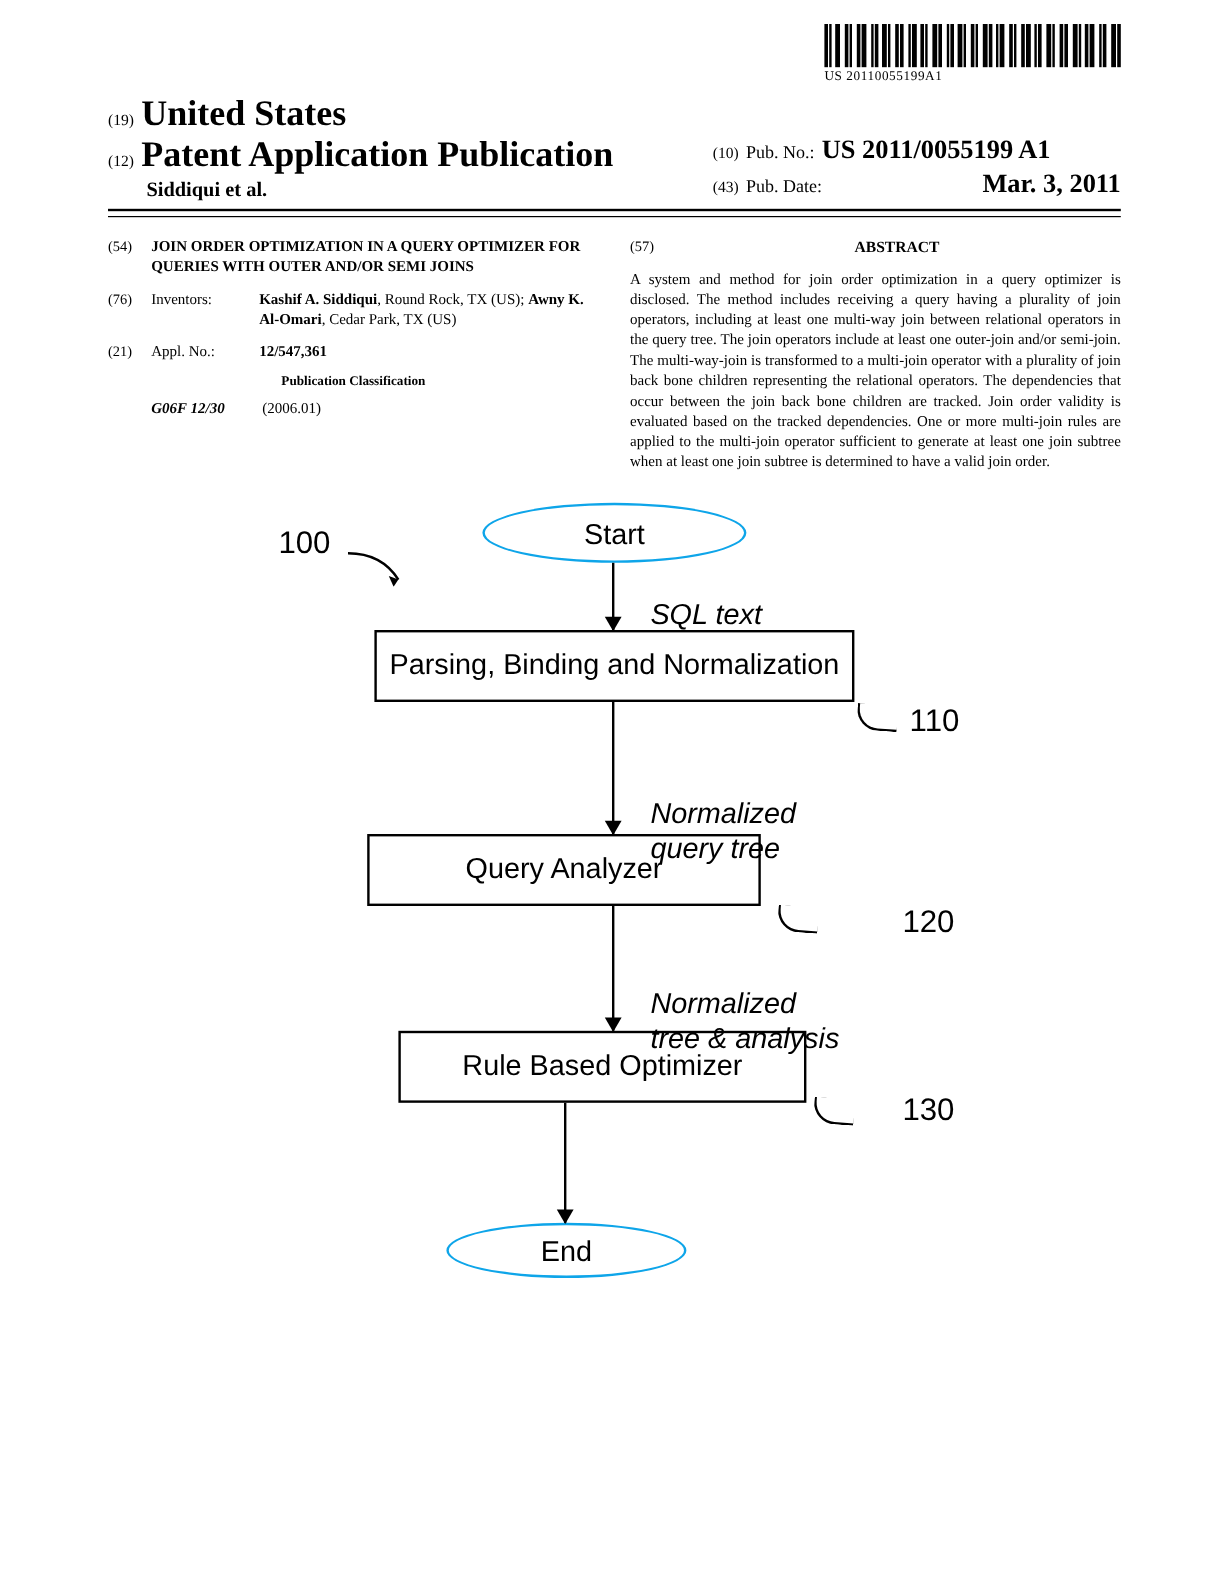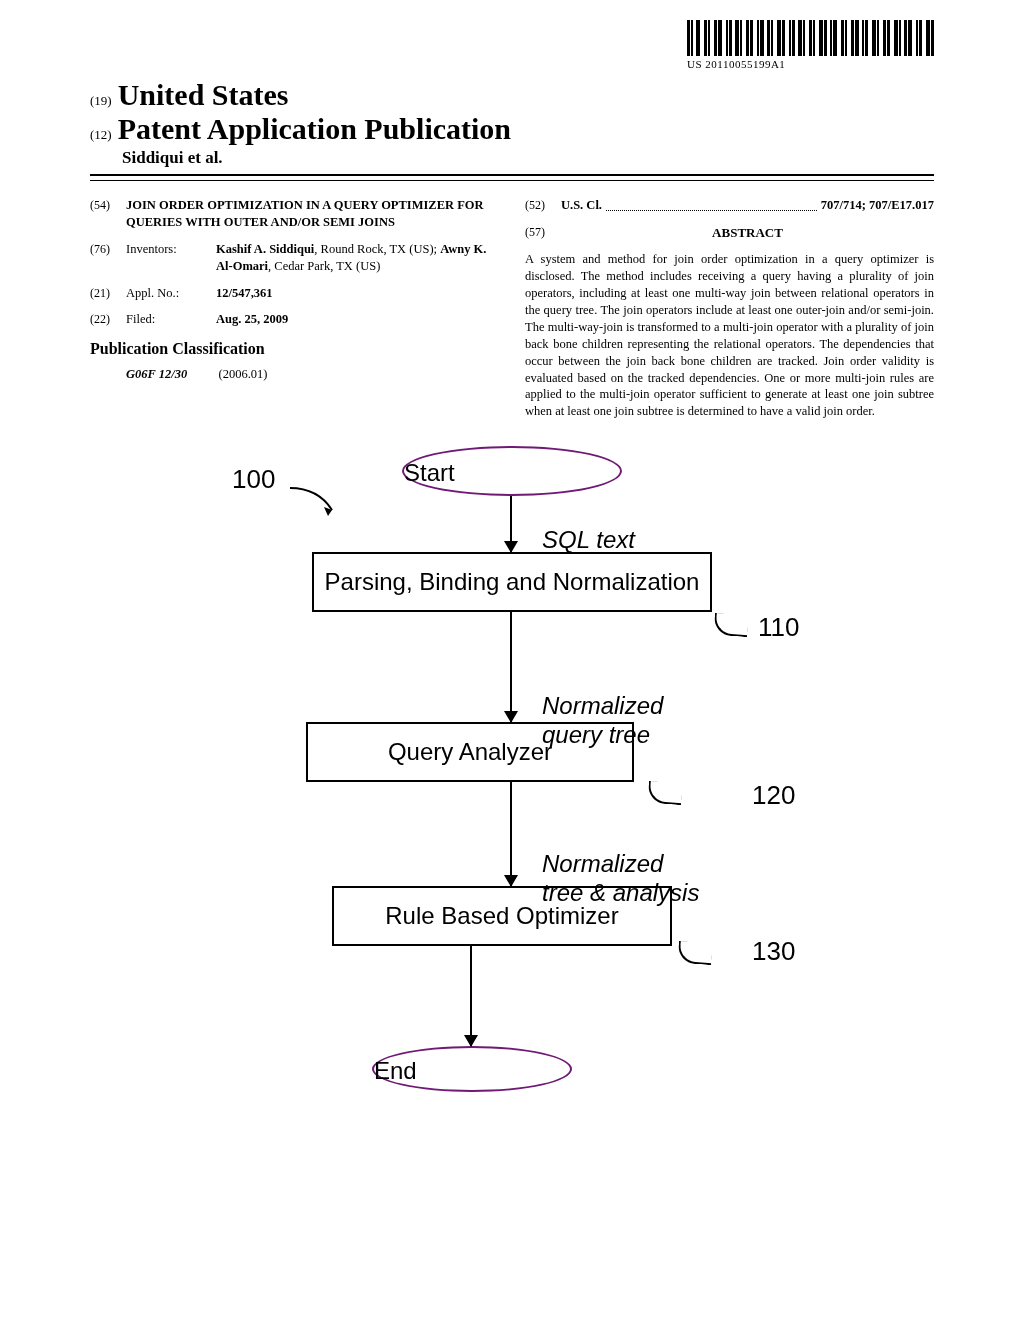--- a/index.html
+++ b/index.html
@@ -64,21 +64,21 @@
     font-size: 12.5px;
     line-height: 1.35;
     gap: 26px;
   }
   .biblio-col { flex: 1; }
   .field { display: flex; margin-bottom: 10px; }
   .field .code { width: 36px; font-size: 12px; }
   .field .label { width: 90px; }
   .field .value { flex: 1; }
   .title-text { font-weight: bold; text-transform: uppercase; }
-  .centered-sub { font-weight: bold; font-size: 16px; margin: 10px 0 6px; }
+  .centered-sub { text-align: center; font-weight: bold; font-size: 11px; margin: 10px 0 6px; }
   .abstract-title { text-align: center; font-weight: bold; font-size: 13px; margin-bottom: 6px; }
   .abstract-text { text-align: justify; font-size: 12.5px; line-height: 1.35; }
   .uscl-row { display:flex; }
   .uscl-row .dots { flex:1; border-bottom: 1px dotted #000; margin: 0 4px 3px 4px; }
 
   
   .diagram {
     position: relative;
     width: 640px;
     margin: 26px auto 0 auto;
@@ -88,22 +88,23 @@
     position: absolute;
     top: 18px; left: 40px;
     font-size: 26px;
   }
   .d-arrow-100 {
     position: absolute;
     top: 40px; left: 96px;
     width: 50px; height: 30px;
   }
   .oval {
-    border: 2px solid #701a75;
+    border: 2px solid #0ea5e9;
     border-radius: 50%;
+    text-align: center;
     font-size: 24px;
     padding: 10px 0;
     background: #fff;
     margin: 0 auto;
   }
   .start-oval { width: 220px; height: 50px; line-height: 30px; margin-left: 210px; }
   .end-oval   { width: 200px; height: 46px; line-height: 26px; margin-left: 180px; }
   .rect {
     border: 2px solid #000;
     text-align: center;
@@ -235,20 +236,32 @@
     <span class="country">United States</span>
   </div>
   <div class="header-cols">
     <div>
       <div class="row">
         <span class="small-code">(12)</span>
         <span class="pub-type">Patent Application Publication</span>
       </div>
       <div class="authors-line" style="margin-left:32px">Siddiqui et al.</div>
     </div>
+    <div class="pub-right" style="width:340px">
+      <div class="row">
+        <span class="small-code">(10)</span>
+        <span class="pubno-label">Pub. No.:</span>
+        <span class="pubno-value">US 2011/0055199 A1</span>
+      </div>
+      <div class="row" style="width:100%">
+        <span class="small-code">(43)</span>
+        <span class="pubdate-label">Pub. Date:</span>
+        <span class="pubdate-value">Mar. 3, 2011</span>
+      </div>
+    </div>
   </div>
   <div class="hr-thin"></div>
 </div>
 
 <div class="biblio">
   <div class="biblio-col">
     <div class="field">
       <div class="code">(54)</div>
       <div class="value title-text">JOIN ORDER OPTIMIZATION IN A QUERY OPTIMIZER FOR QUERIES WITH OUTER AND/OR SEMI JOINS</div>
     </div>
@@ -256,44 +269,33 @@
       <div class="code">(76)</div>
       <div class="label">Inventors:</div>
       <div class="value">
         <b>Kashif A. Siddiqui</b><span>, Round Rock, TX (US); </span><b>Awny K. Al-Omari</b><span>, Cedar Park, TX (US)</span>
       </div>
     </div>
     <div class="field">
       <div class="code">(21)</div>
       <div class="label">Appl. No.:</div>
       <div class="value"><b>12/547,361</b></div>
-    </div>
-    <div class="field">
-      <div class="code">(22)</div>
-      <div class="label">Filed:</div>
-      <div class="value"><b>Aug. 25, 2009</b></div>
     </div>
     <div class="centered-sub">Publication Classification</div>
     <div class="field">
       <div class="code"></div>
       <div class="value">
         <i><b>G06F 12/30</b></i>
         &nbsp;&nbsp;&nbsp;&nbsp;&nbsp;&nbsp;&nbsp;&nbsp;
         <span>(2006.01)</span>
       </div>
     </div>
   </div>
 
   <div class="biblio-col">
-    <div class="field uscl-row">
-      <div class="code">(52)</div>
-      <b>U.S. Cl.</b>
-      <span class="dots"></span>
-      <b>707/714; 707/E17.017</b>
-    </div>
     <div class="field" style="margin-bottom:4px">
       <div class="code">(57)</div>
       <div class="value abstract-title">ABSTRACT</div>
     </div>
     <div class="abstract-text">A system and method for join order optimization in a query optimizer is disclosed. The method includes receiving a query having a plurality of join operators, including at least one multi-way join between relational operators in the query tree. The join operators include at least one outer-join and/or semi-join. The multi-way-join is transformed to a multi-join operator with a plurality of join back bone children representing the relational operators. The dependencies that occur between the join back bone children are tracked. Join order validity is evaluated based on the tracked dependencies. One or more multi-join rules are applied to the multi-join operator sufficient to generate at least one join subtree when at least one join subtree is determined to have a valid join order.</div>
   </div>
 </div>
 
 <div class="diagram">
   <div class="d-label-100">100</div>

